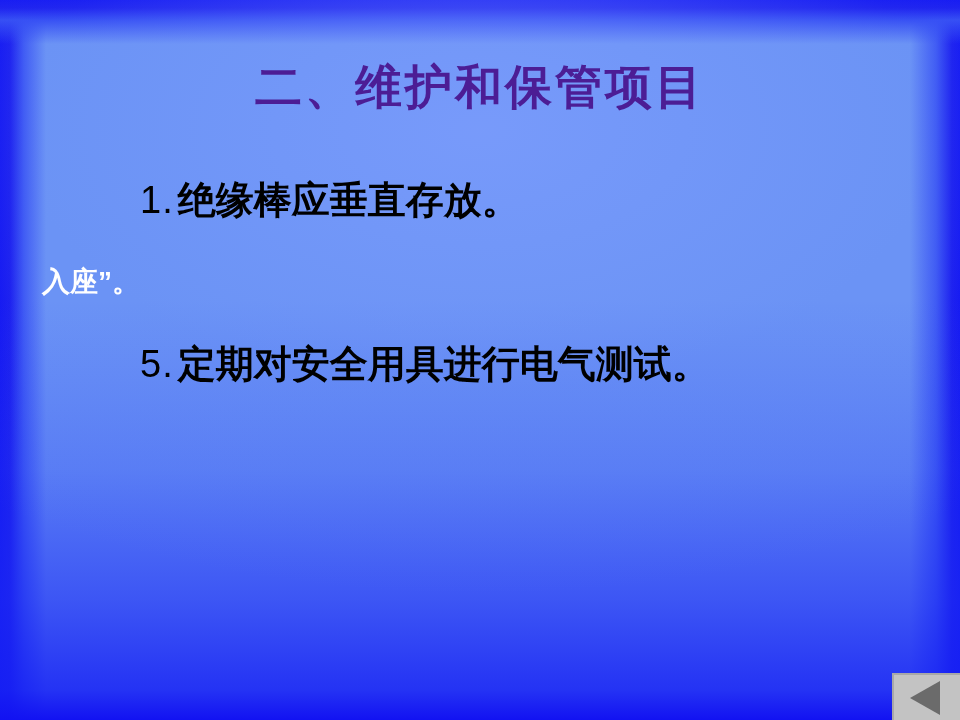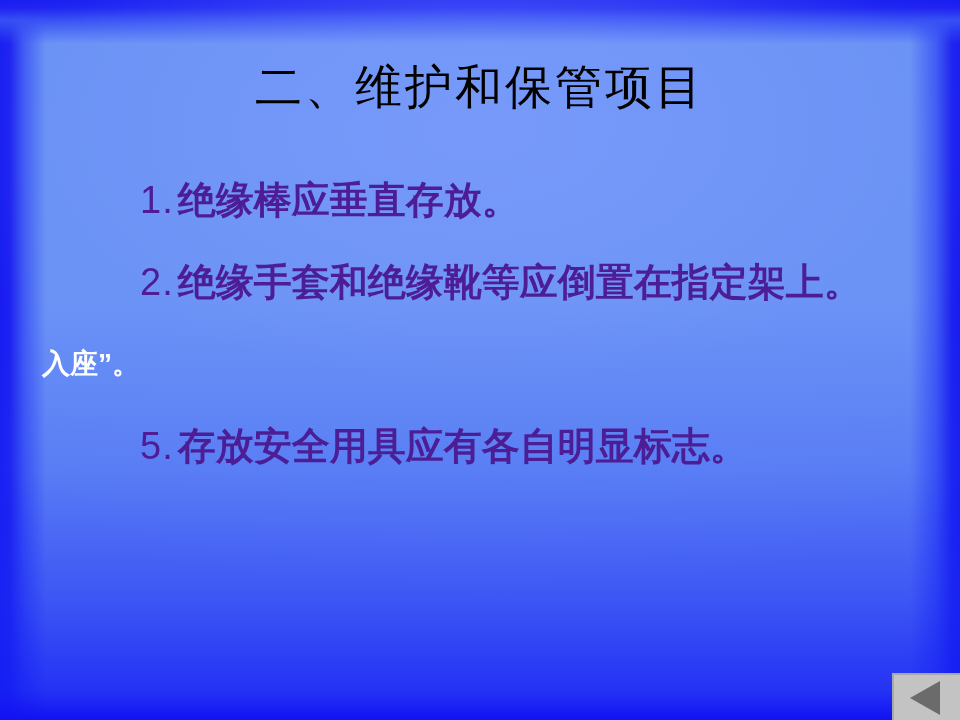--- a/index.html
+++ b/index.html
@@ -66,45 +66,45 @@
         rgba(30,46,244,0.00) 72%);
   }
 
   
   #title {
     position: absolute;
     left: 0;
     top: 58px;
     width: 960px;
     text-align: center;
-    color: #000000;
+    color: #4c1d95;
     font-size: 47px;
     line-height: 58px;
-    font-weight: 400;
+    font-weight: 700;
     letter-spacing: 3px;
     white-space: nowrap;
     z-index: 5;
   }
 
   
   #body-list {
     position: absolute;
     left: 0;
     top: 174px;
     width: 960px;
     z-index: 5;
     color: #ffffff;
   }
 
   .bullet-line {
     font-size: 38px;
     line-height: 52px;
     font-weight: 700;
     white-space: nowrap;
-    color: #4c1d95;
+    color: #000000;
     padding-left: 140px;
     margin-bottom: 30px;
   }
 
   .bullet-line .num {
     font-weight: 400;
     letter-spacing: 1px;
     padding-right: 4px;
   }
 
@@ -160,29 +160,26 @@
   <div class="bg-lower"></div>
 
   <div id="title">二、维护和保管项目</div>
 
   <div id="body-list">
 
     <div class="bullet-line">
       <span class="num">1.</span><span class="txt">绝缘棒应垂直存放。</span>
     </div>
 
-    <div class="bullet-line">
-      <span class="num">2.</span><span class="txt">绝缘手套和绝缘靴等应倒置在指定架上。</span>
-    </div>
 
     <div class="wrap-cont">入座”。</div>
 
 
     <div class="bullet-line">
-      <span class="num">5.</span><span class="txt">存放安全用具应有各自明显标志。</span>
+      <span class="num">5.</span><span class="txt">定期对安全用具进行电气测试。</span>
     </div>
 
   </div>
 
   <div id="back-button">
     <span class="tri"></span>
   </div>
 
 </div>
 

